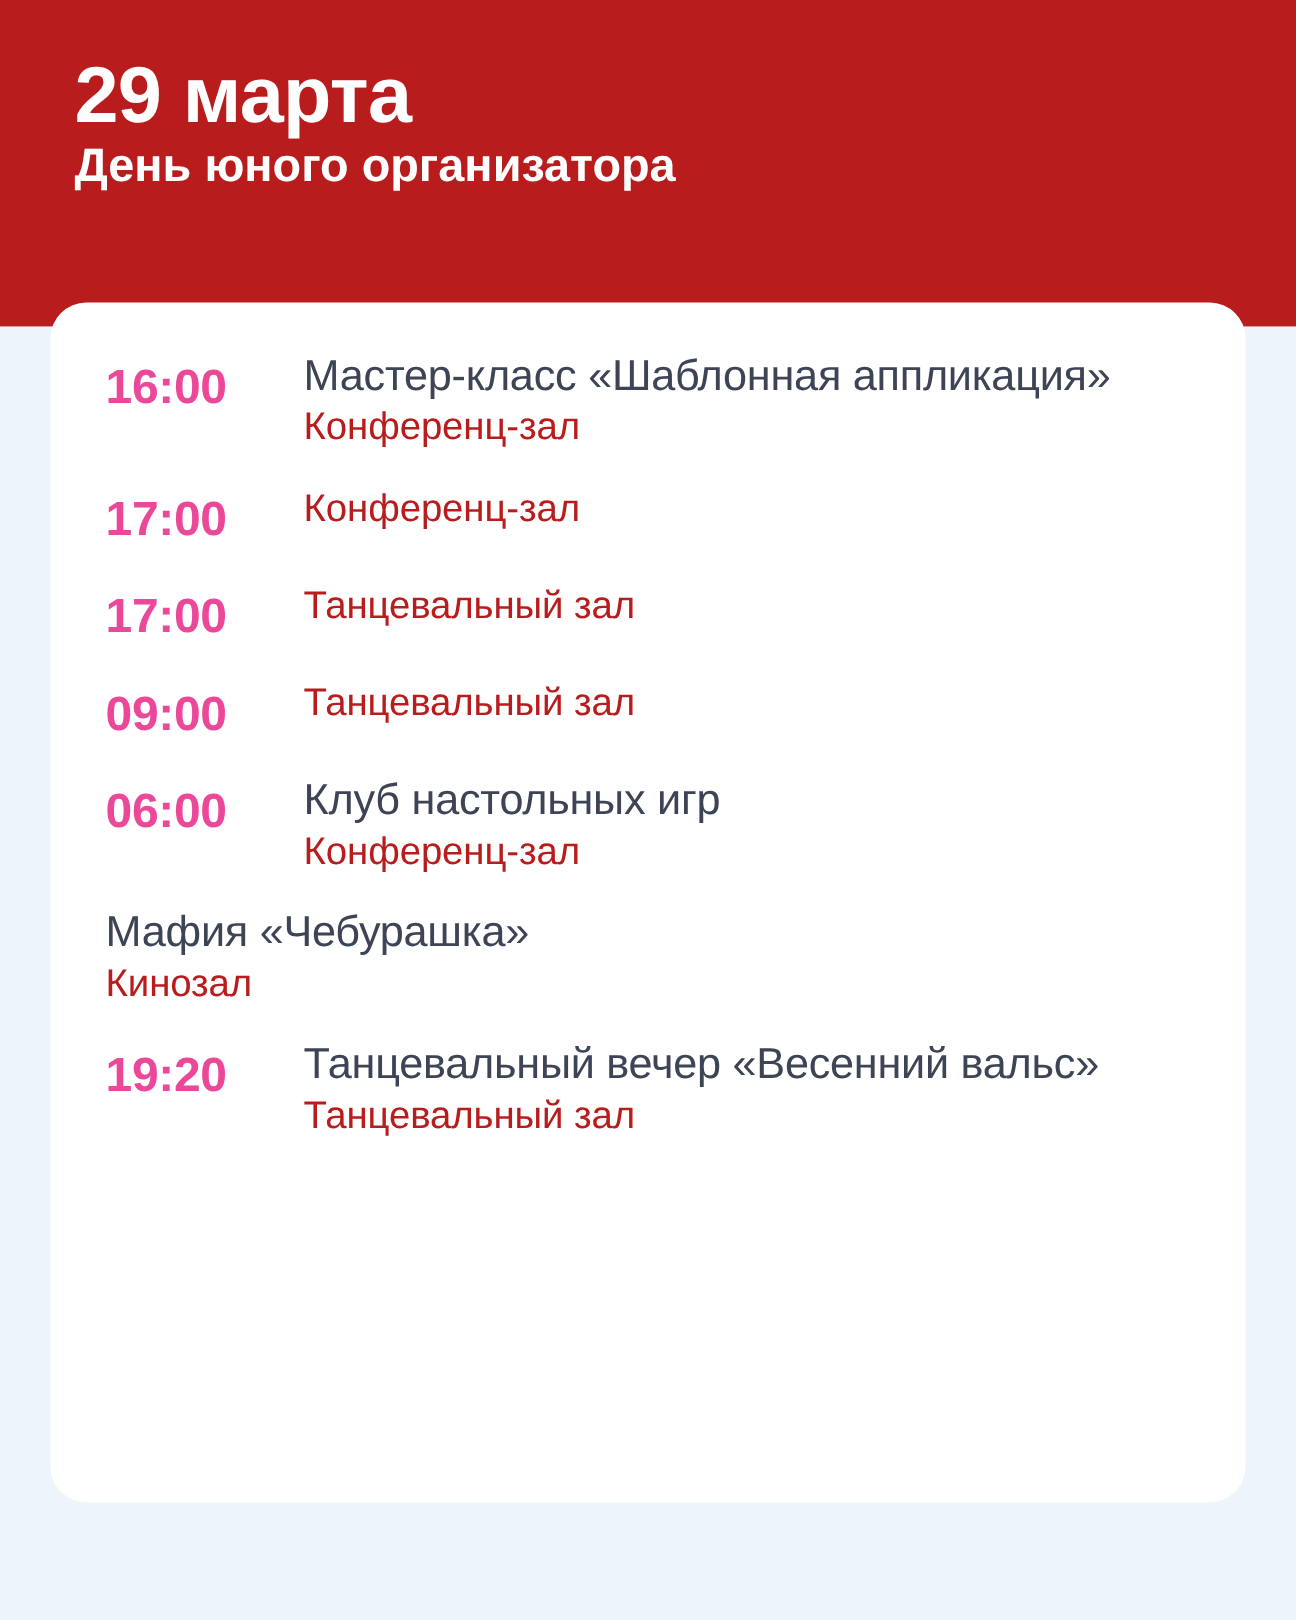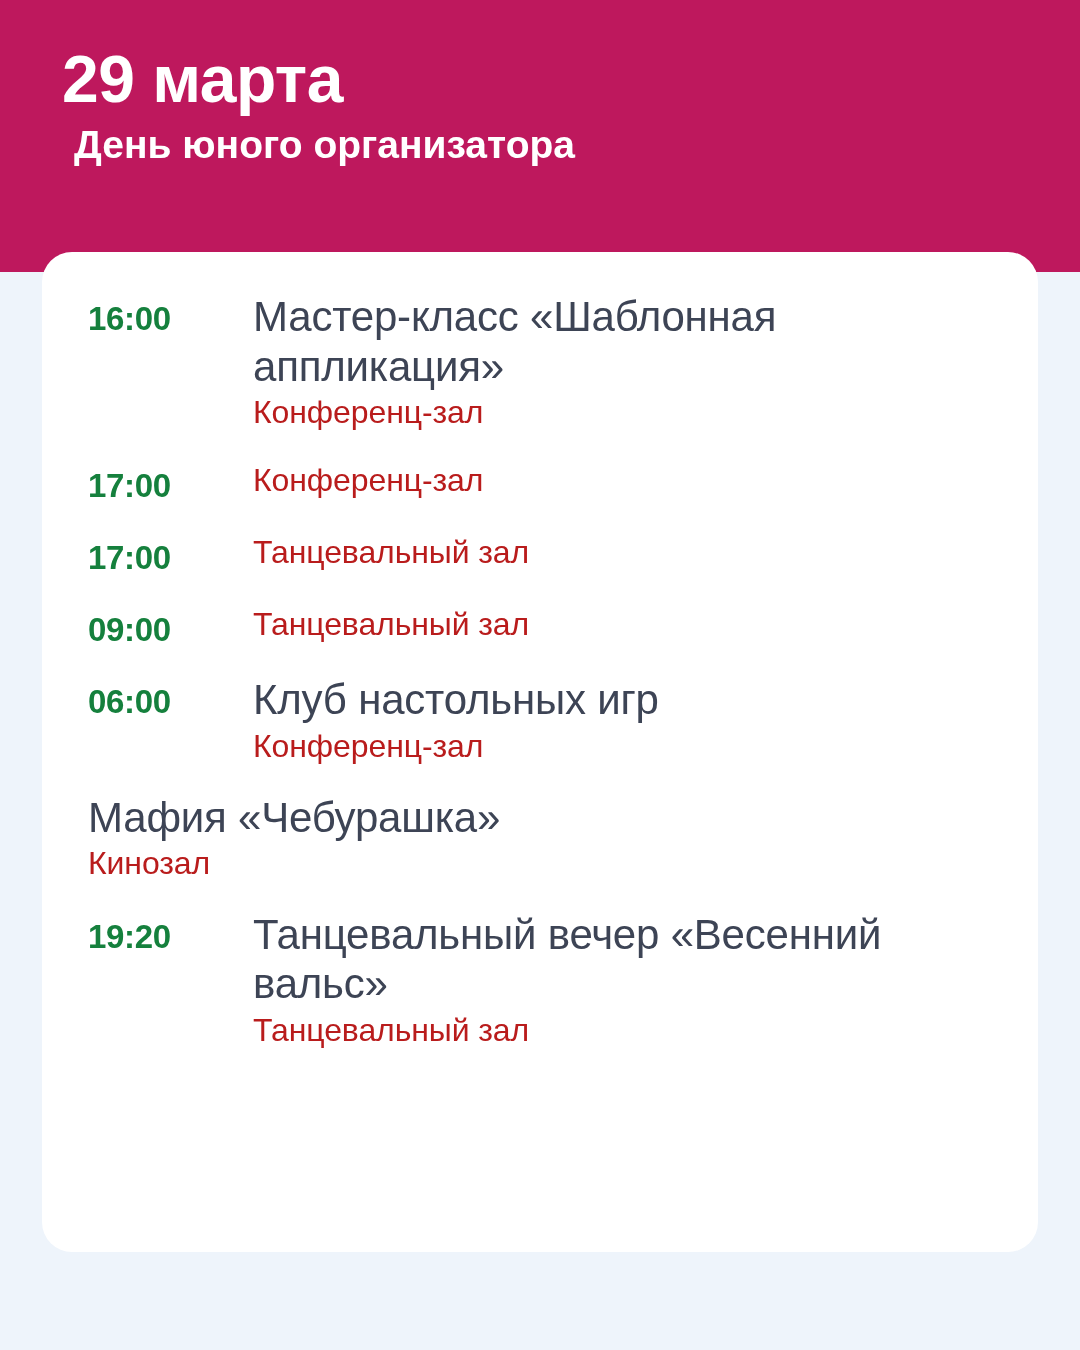--- a/index.html
+++ b/index.html
@@ -16,38 +16,38 @@
   .poster {
     position: relative;
     width: 1080px;
     height: 1350px;
     background: #eef4fb;
     box-sizing: border-box;
   }
   .header {
     width: 100%;
     height: 272px;
-    background: #be185d;
+    background: #b91c1c;
     box-sizing: border-box;
     padding: 46px 0 0 62px;
   }
   .header-date {
     font-size: 66px;
     font-weight: bold;
     color: #ffffff;
     line-height: 1.0;
     letter-spacing: -0.5px;
     margin: 0 0 6px 0;
   }
   .header-subtitle {
     font-size: 39px;
     font-weight: bold;
     color: #ffffff;
     line-height: 1.1;
-    margin: 12px;
+    margin: 0;
   }
   .card {
     position: absolute;
     left: 42px;
     top: 252px;
     width: 996px;
     height: 1000px;
     background: #ffffff;
     border-radius: 30px;
     box-sizing: border-box;
@@ -57,33 +57,33 @@
     display: block;
   }
   .row {
     display: flex;
     align-items: flex-start;
     margin-bottom: 25px;
   }
   .time {
     width: 165px;
     flex: 0 0 165px;
-    font-size: 33px;
+    font-size: 40px;
     font-weight: bold;
-    color: #15803d;
+    color: #ec4899;
     line-height: 1.25;
     padding-top: 6px;
     letter-spacing: -0.3px;
   }
   .details {
     flex: 1 1 auto;
     min-width: 0;
   }
   .title {
-    font-size: 42px;
+    font-size: 36px;
     color: #3d4455;
     line-height: 1.18;
     letter-spacing: -0.2px;
   }
   .place {
     font-size: 32px;
     color: #b91c1c;
     line-height: 1.3;
     margin-top: 1px;
     letter-spacing: -0.1px;

